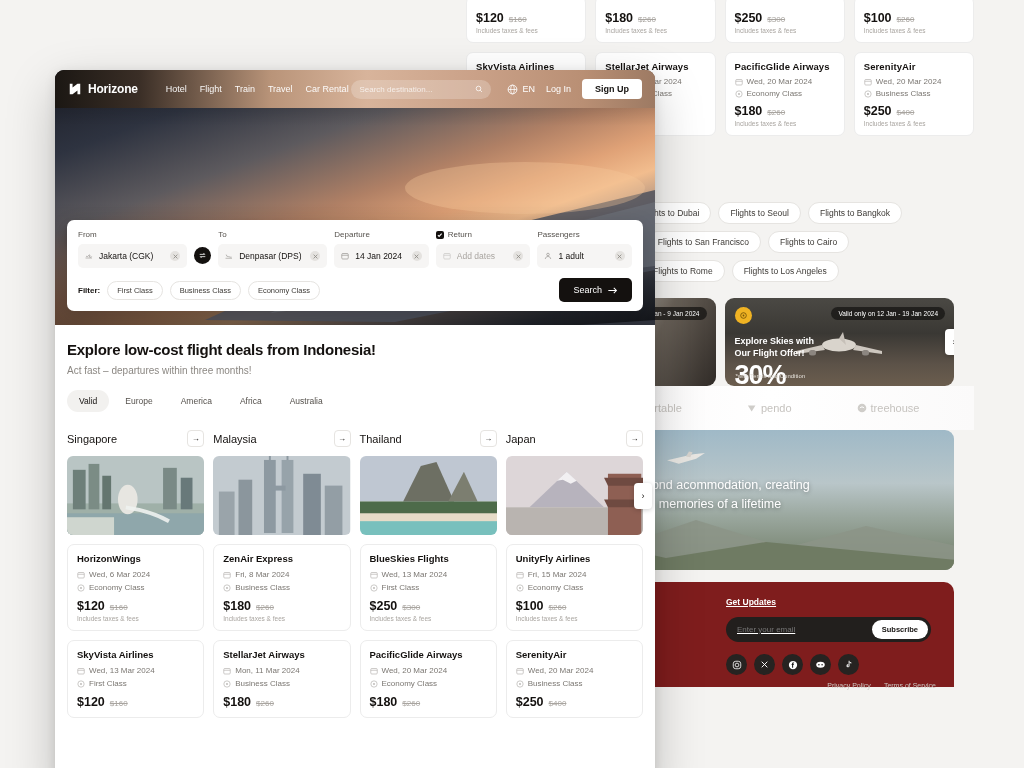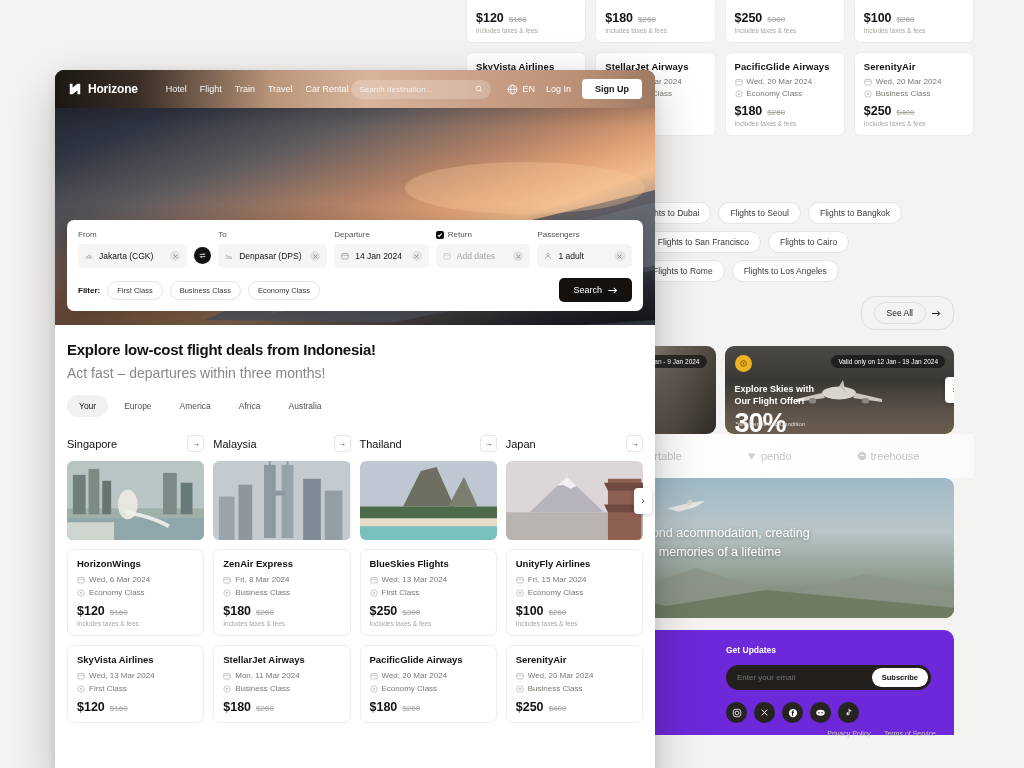--- a/index.html
+++ b/index.html
@@ -101,22 +101,22 @@
   .bg-hero .cap {
     position:absolute; left:0; right:0; top:46%; transform:translateY(-50%);
     text-align:center; color:#fff; font-size:12.5px; line-height:1.45;
     text-shadow:0 1px 4px rgba(0,0,0,.38);
   }
   .hero-mtn { position:absolute; left:0; right:0; bottom:0; height:72px; }
   .hero-plane { position:absolute; left:38%; top:14%; width:44px; height:16px; }
 
   
   .bg-footer {
-    margin:12px 20px 0 20px; background:#6d28d9; border-radius:10px 10px 0 0;
-    padding:15px 18px 12px 18px; color:#fff; position:relative;
+    margin:12px 20px 0 20px; background:#7f1d1d; border-radius:10px 10px 0 0;
+    padding:15px 18px 12px 18px; color:#fff; position:relative;text-decoration:underline;
   }
   .foot-cols { display:flex; gap:0; }
   .fcol { flex:0 0 auto; }
   .fcol.c1 { width:92px; } .fcol.c2 { width:130px; } .fcol.c3 { flex:1; }
   .fcol h4 { font-size:8.5px; font-weight:700; margin-bottom:10px; }
   .fcol a { display:block; font-size:8px; color:#b4b0ab; margin-bottom:9px; text-decoration:none;}
   .news {
     display:flex; align-items:center; background:#221f1d; border-radius:16px;
     padding:3px 3px 3px 11px; width:205px;
   }
@@ -227,21 +227,21 @@
   }
   .searchbtn {
     margin-left:auto; background:#14110f; color:#fff; border:0; border-radius:5px;
     padding:7px 14px; font-size:9px; display:flex; align-items:center; gap:6px;
     font-family:"Liberation Sans", sans-serif;
   }
 
   
   .deals { padding:16px 12px 0 12px; position:relative; }
   .deals h2 { font-size:15px; font-weight:700; color:#14110f; letter-spacing:-.25px; }
-  .deals .sub { font-size:14px; color:#8b8782; margin-top:7px; }
+  .deals .sub { font-size:10px; color:#8b8782; margin-top:7px; }
   .tabs { display:flex; gap:4px; margin-top:14px; }
   .tab { font-size:8.5px; color:#55514c; padding:6px 12px; border-radius:13px; }
   .tab.active { background:#f2f1ef; color:#14110f; }
 
   .countries { display:grid; grid-template-columns:repeat(4,1fr); gap:9px; margin-top:18px; }
   .country { display:flex; align-items:center; justify-content:space-between; }
   .country .nm { font-size:11px; color:#14110f; }
   .country .arw {
     width:17px; height:17px; border:1px solid #e6e4e1; border-radius:4px;
     display:flex; align-items:center; justify-content:center; font-size:8px; color:#14110f;
@@ -400,28 +400,20 @@
           <span class="chip">mbai</span>
           <span class="chip">Flights to Hong Kong</span>
           <span class="chip">Flights to San Francisco</span>
           <span class="chip">Flights to Cairo</span>
         </div>
         <div class="chips" style="margin-top:7px;">
           <span class="chip">rcelona</span>
           <span class="chip">Flights to Sydney</span>
           <span class="chip">Flights to Rome</span>
           <span class="chip">Flights to Los Angeles</span>
-        </div>
-        <div class="seeall">
-          <span>
-            <span>See All</span>
-            <svg width="9" height="7" viewBox="0 0 12 9">
-                <path d="M0 4.5h10M7 1l3.4 3.5L7 8" stroke="#14110f" stroke-width="1.3" fill="none"></path>
-              </svg>
-          </span>
         </div>
       </div>
 
       <div class="promo-row">
         <div class="promo promo-a">
           <div class="promo-valid">an - 9 Jan 2024</div>
         </div>
         <div class="promo promo-b">
           <svg class="plane-shape" viewBox="0 0 240 76">
             <ellipse cx="120" cy="40" rx="34" ry="13" fill="#d9d4cc"></ellipse>
@@ -700,21 +692,21 @@
         </button>
       </div>
     </div>
   </div>
 
   <div class="deals">
     <h2>Explore low-cost flight deals from Indonesia!</h2>
     <div class="sub">Act fast – departures within three months!</div>
 
     <div class="tabs">
-      <span class="tab active">Your</span>
+      <span class="tab active">Valid</span>
       <span class="tab">Europe</span>
       <span class="tab">America</span>
       <span class="tab">Africa</span>
       <span class="tab">Australia</span>
     </div>
 
     <div class="countries">
       <div class="country">
         <span class="nm">Singapore</span>
         <span class="arw">→</span>

